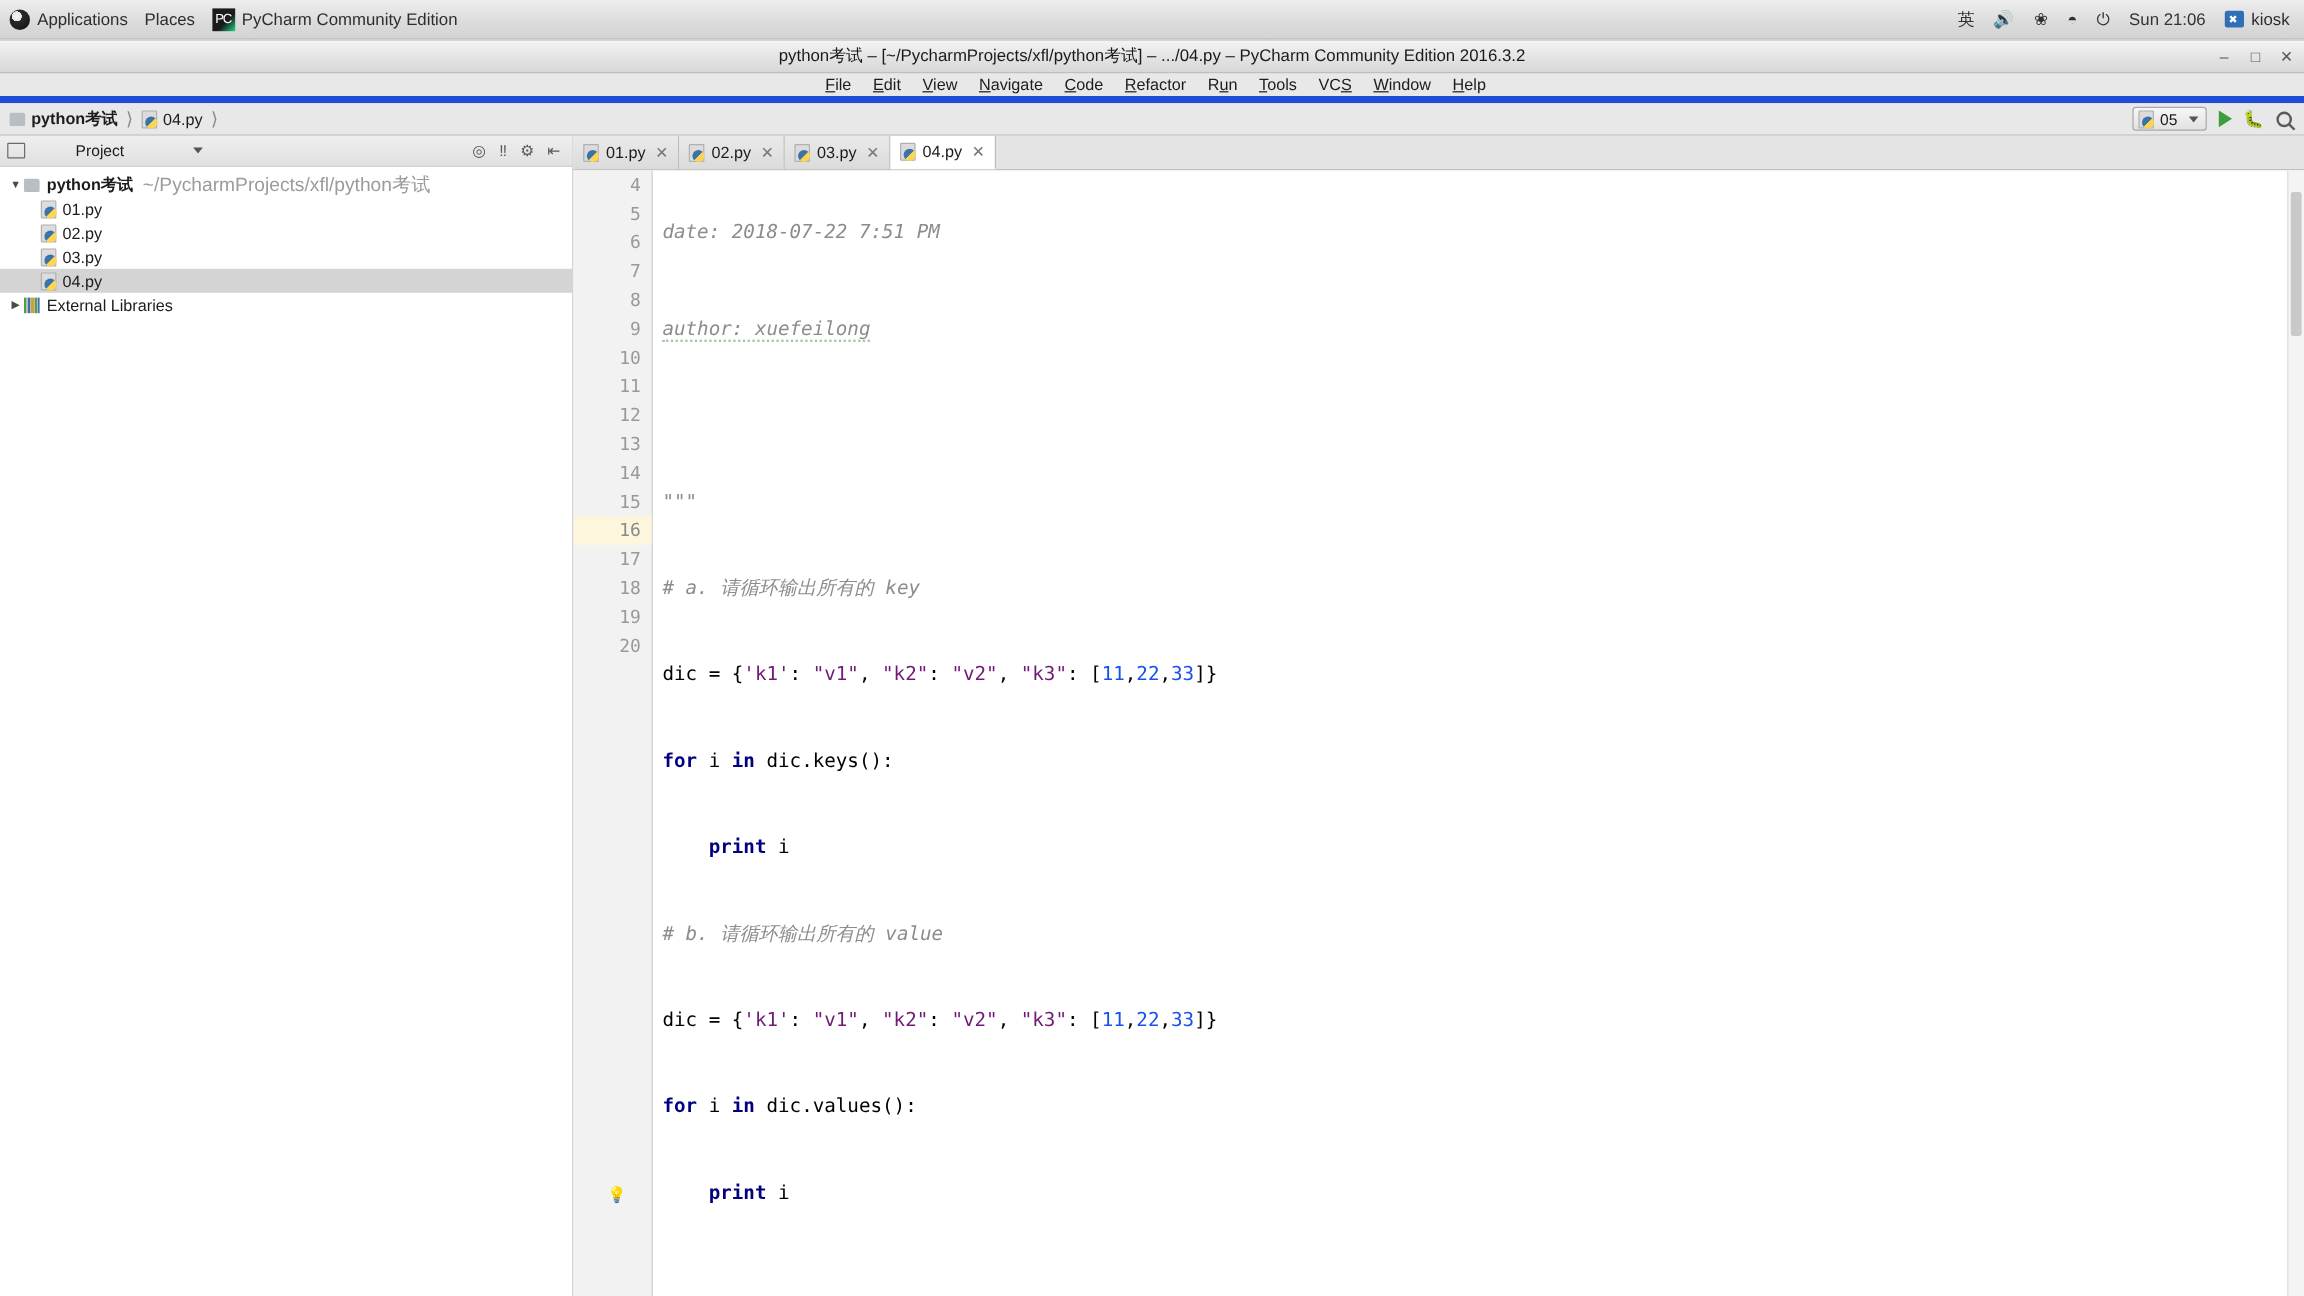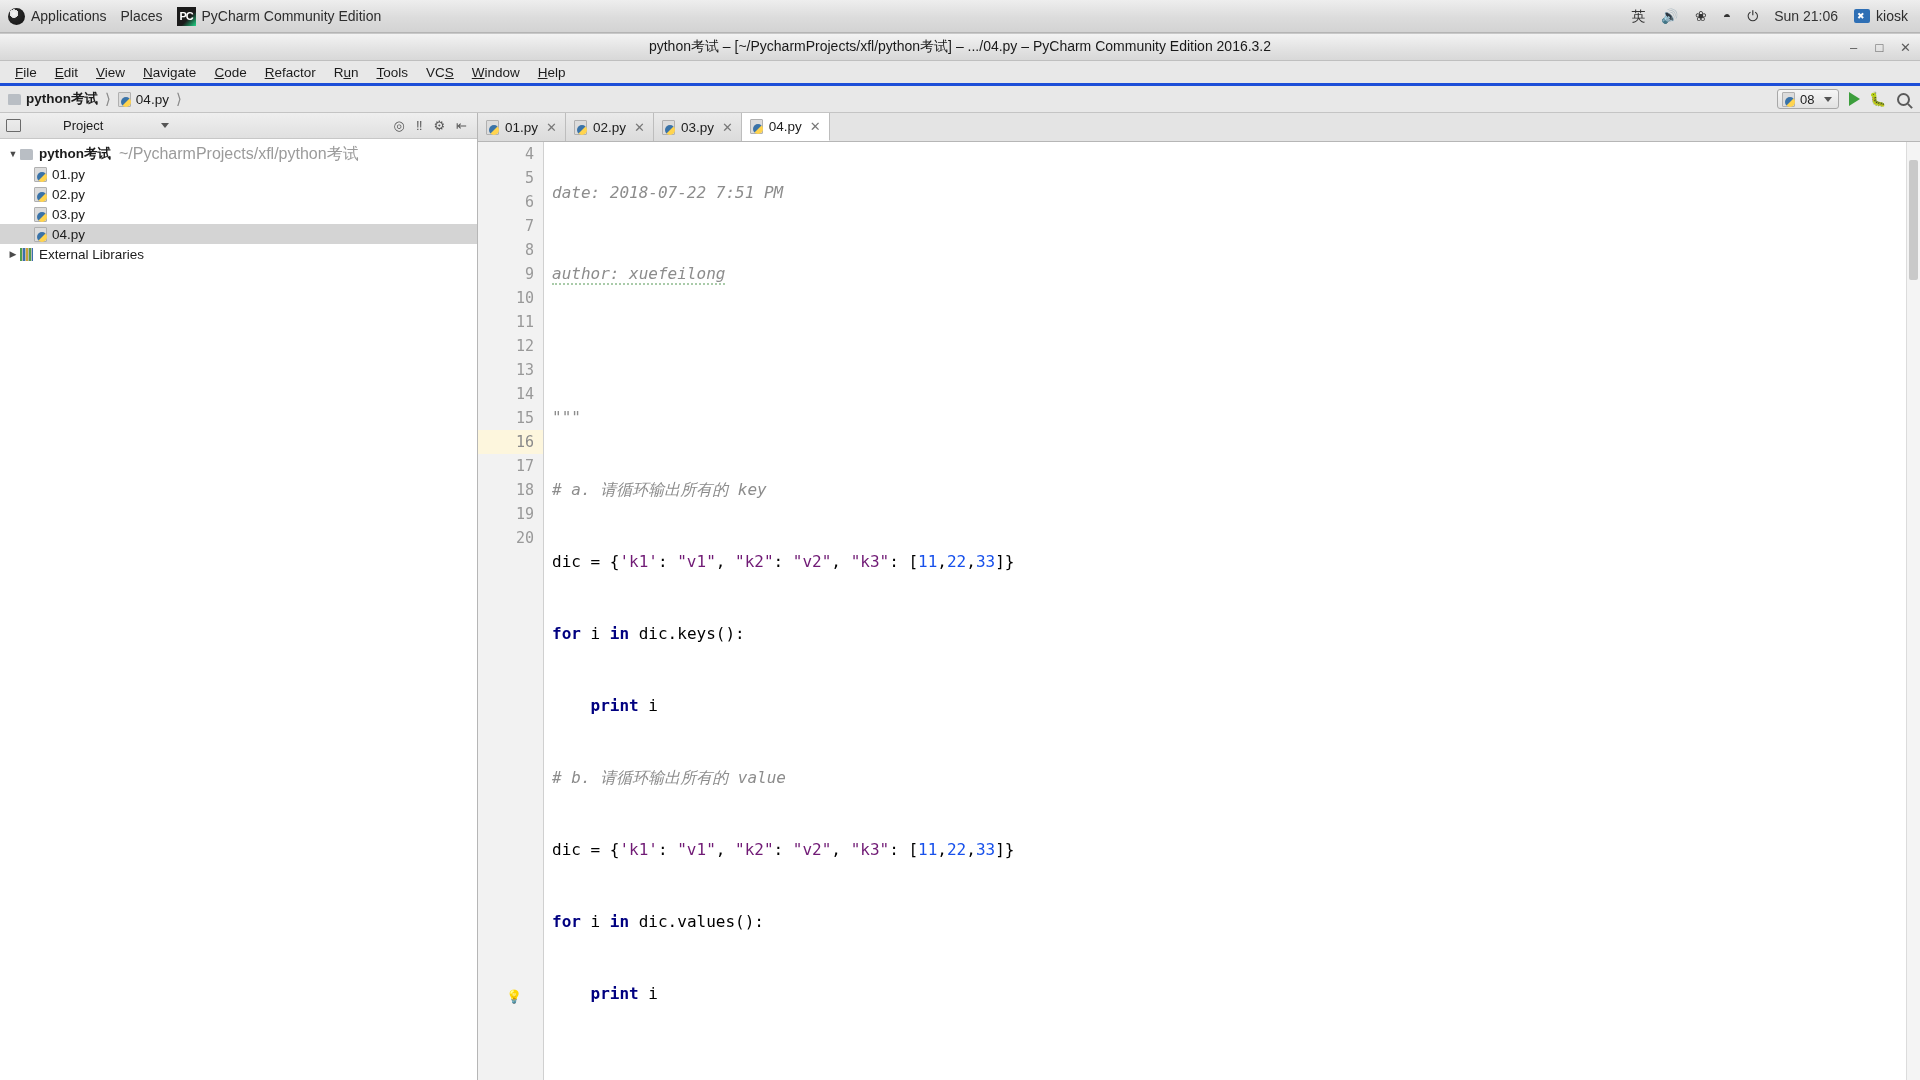--- a/index.html
+++ b/index.html
@@ -25,21 +25,21 @@
   .gnome-right { margin-left: auto; display: flex; align-items: center; gap: 16px; padding-right: 4px; }
   .gnome-item { display: flex; align-items: center; gap: 6px; white-space: nowrap; }
   .fedora-logo {
     width: 17px; height: 17px; border-radius: 50%;
     background: radial-gradient(circle at 35% 33%, #f7f7f7 0%, #e4e4e4 26%, #2a2a2a 27%, #111 100%);
     display:inline-block;
   }
   .pc-logo {
     width: 19px; height: 19px; display: inline-block;
     background: linear-gradient(135deg,#1b1b1b 0%,#1b1b1b 60%,#21d789 100%);
-    color: #fff; font-size: 11px; font-weight: bold; line-height: 19px; text-align: center;
+    color: #fff; font-size: 11px; font-weight: normal; line-height: 19px; text-align: center;
     font-family: "Liberation Sans", sans-serif; letter-spacing: -1px;
   }
   .tray-glyph { font-size: 14px; color: #333; line-height: 1; }
   .kiosk-badge {
     width: 16px; height: 14px; background: #2e6fb5; border-radius: 2px;
     display: inline-block; position: relative;
   }
   .kiosk-badge::after {
     content: "\2716"; color: #fff; font-size: 9px;
     position: absolute; left: 3px; top: 0px; line-height: 14px;
@@ -55,21 +55,21 @@
     border-bottom: 1px solid #bfbfbf;
     display: flex; align-items: center; justify-content: center;
   }
   .titlebar-text { font-size: 14px; color: #1a1a1a; white-space: nowrap; }
   .win-buttons { position: absolute; right: 6px; top: 0; height: 27px; display: flex; align-items: center; gap: 9px; }
   .win-btn { width: 17px; height: 17px; display:flex; align-items:center; justify-content:center;
              font-size: 13px; color: #5a5a5a; cursor: default; }
 
   .menubar {
     height: 25px; flex: 0 0 25px; display: flex; align-items: center;
-    background: #e8e8e8; padding-left: 6px; border-bottom: 3px solid #1d4ed8;
+    background: #e8e8e8; padding-left: 6px; border-bottom: 6px solid #1d4ed8; justify-content: center;
   }
   .menu-item { padding: 3px 9px; font-size: 13.5px; color: #1c1c1c; white-space: nowrap; }
   .menu-item u { text-decoration: underline; }
 
   .navbar {
     height: 27px; flex: 0 0 27px; display: flex; align-items: center;
     background: #e8e8e8; padding-left: 8px; border-bottom: 1px solid #c4c4c4; position: relative;
   }
   .crumb { display: flex; align-items: center; gap: 5px; font-size: 13.5px; }
   .crumb.bold { font-weight: bold; }
@@ -221,21 +221,21 @@
       </span>
       <span class="crumb-sep">⟩</span>
       <span class="crumb">
         <span class="pyfile-ico"></span>
         <span>04.py</span>
       </span>
       <span class="crumb-sep">⟩</span>
       <div class="navbar-right">
         <span class="runconfig">
           <span class="pyfile-ico"></span>
-          <span>08</span>
+          <span>05</span>
           <span class="chev-down" style="margin-left:4px"></span>
         </span>
         <span class="run-tri"></span>
         <span class="bug-ico">🐛</span>
         <span class="magnifier"></span>
       </div>
     </div>
 
     <div class="main-split">
 

